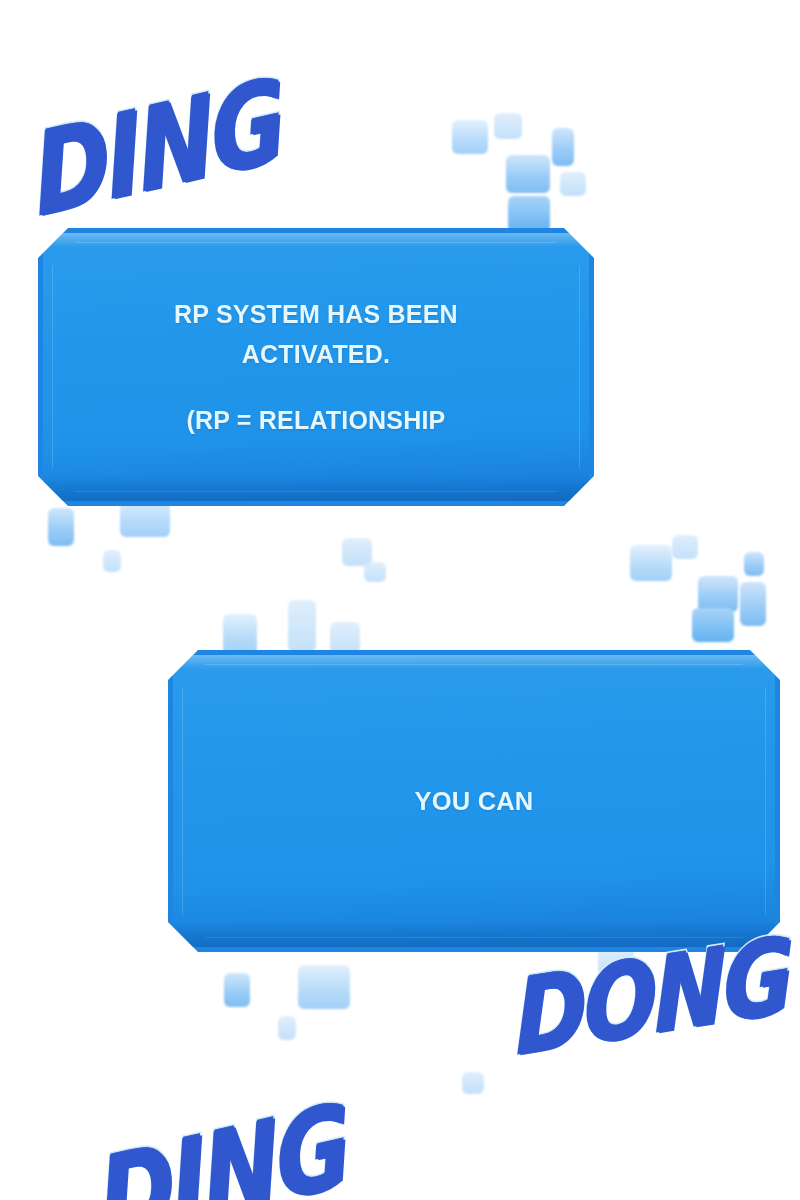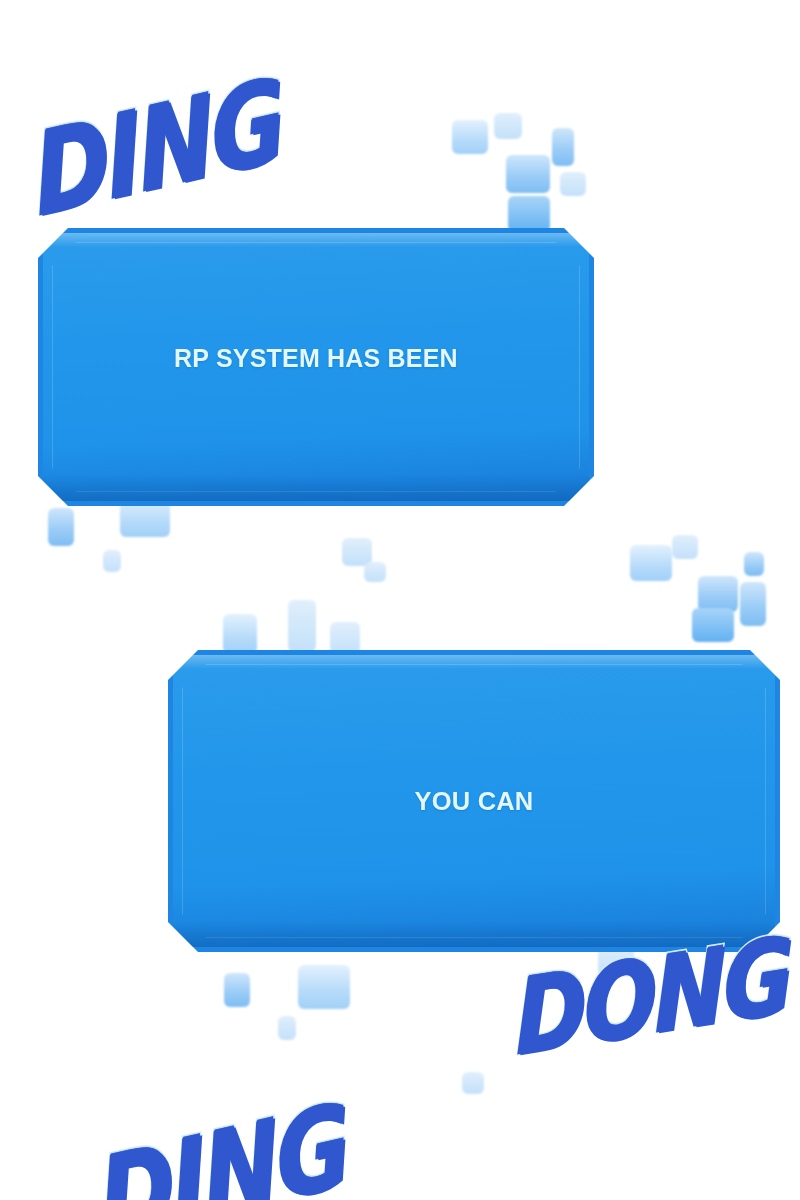--- a/index.html
+++ b/index.html
@@ -203,21 +203,23 @@
     <span>DING</span>
   </div>
 
   <div class="sysbox-glow" id="box1glow"></div>
   <div class="sysbox" id="box1">
     <div class="glow-top"></div>
     <div class="inner-bevel"></div>
     <div class="glow-bottom"></div>
     <div class="sysbox-text">
       <p class="para">RP SYSTEM HAS BEEN</p>
+      <p class="para">ACTIVATED.</p>
       <div class="gap"></div>
+      <p class="para">(RP = RELATIONSHIP</p>
     </div>
   </div>
 
   <div class="sysbox-glow" id="box2glow"></div>
   <div class="sysbox" id="box2">
     <div class="glow-top"></div>
     <div class="inner-bevel"></div>
     <div class="glow-bottom"></div>
     <div class="sysbox-text">
       <p class="para">YOU CAN</p>

